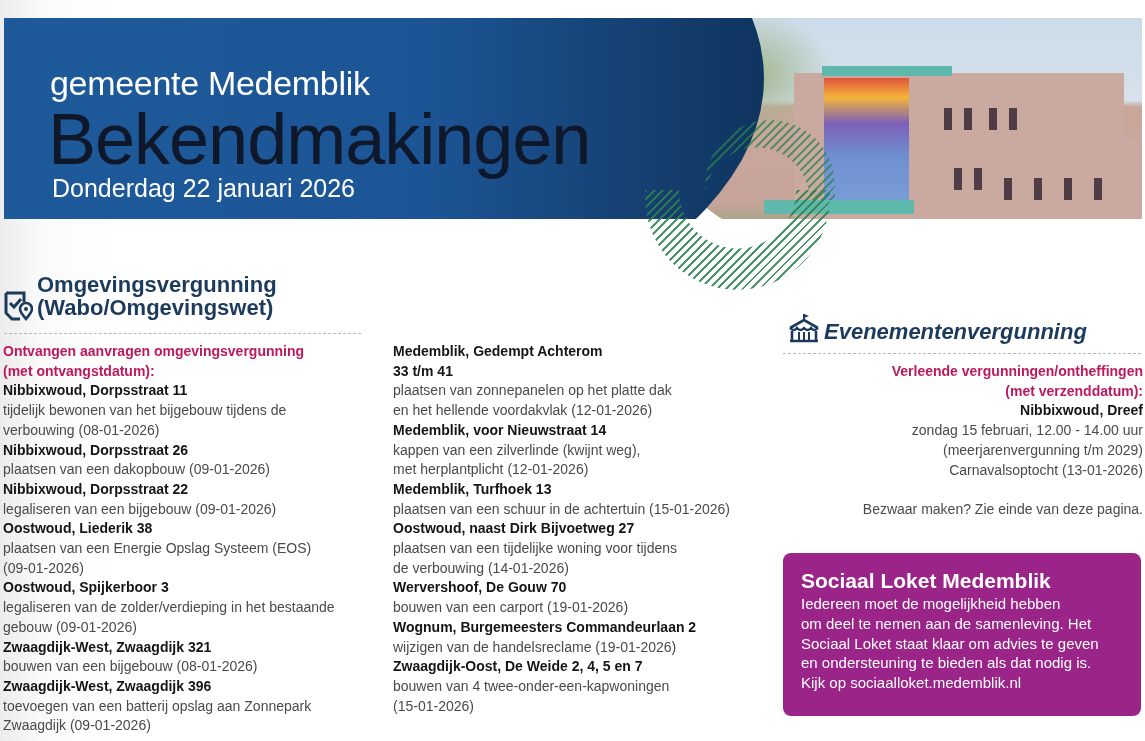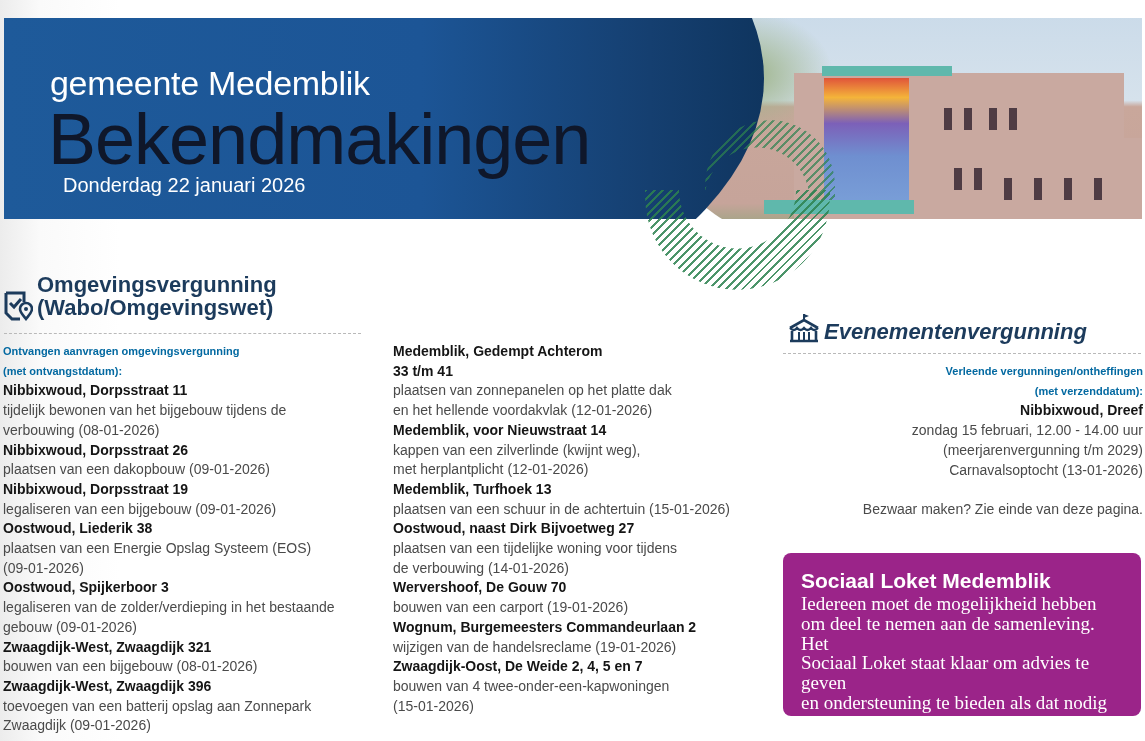--- a/index.html
+++ b/index.html
@@ -46,44 +46,44 @@
   }
   .banner-sub {
     position: absolute; left: 46px; top: 46px; color: #ffffff;
     font-size: 34px; letter-spacing: -0.3px;
   }
   .banner-title {
     position: absolute; left: 44px; top: 80px; color: #0f172a;
     font-size: 72px; font-weight: normal; letter-spacing: -1px;
   }
   .banner-date {
-    position: absolute; left: 48px; top: 156px; color: #ffffff; font-size: 20px; margin-left: 11px;
+    position: absolute; left: 48px; top: 156px; color: #ffffff; font-size: 25px;
   }
 
   .section-head {
     position: absolute; display: flex; align-items: flex-end; color: #1c3b5c;
     font-weight: bold;
   }
   .section-head .h-icon { width: 30px; height: 30px; margin-right: 4px; }
   .section-head .h-text { font-size: 22px; line-height: 23px; }
   .dash { position: absolute; border-top: 1.5px dashed #b9b9b9; height: 0; }
 
   .col { position: absolute; font-size: 14px; line-height: 19.7px; }
-  .col .sub { color: #0369a1; font-weight: bold; font-size: 11px; line-height: 19.7px; }
+  .col .sub { color: #be185d; font-weight: bold; font-size: 14px; line-height: 19.7px; }
   .col .loc { color: #151515; font-weight: bold; }
   .col .desc { color: #4a4a4a; }
   .col .gap { height: 19.7px; }
 
   .sociaal {
     position: absolute; left: 783px; top: 553px; width: 358px; height: 163px;
     background: #9b2489; border-radius: 8px; color: #ffffff;
     padding: 15px 16px 0 18px;
   }
   .sociaal .s-title { font-size: 21px; font-weight: bold; line-height: 26px; }
-  .sociaal .s-body { font-size: 19px; line-height: 19.8px; font-family: Liberation Serif, serif; }
+  .sociaal .s-body { font-size: 15px; line-height: 19.8px; }
 </style>
 </head>
 <body>
 
 <div class="banner">
   <div class="banner-photo">
     <div class="bldg" style="left:150px;top:95px;width:330px;height:200px;"></div>
     <div class="bldg glass" style="left:180px;top:100px;width:85px;height:130px;"></div>
     <div class="bldg roof" style="left:178px;top:88px;width:130px;height:10px;"></div>
     <div class="bldg" style="left:290px;top:160px;width:250px;height:150px;"></div>
@@ -131,21 +131,21 @@
   <div>
     <div class="loc">Nibbixwoud, Dorpsstraat 11</div>
     <div class="desc">tijdelijk bewonen van het bijgebouw tijdens de</div>
     <div class="desc">verbouwing (08-01-2026)</div>
   </div>
   <div>
     <div class="loc">Nibbixwoud, Dorpsstraat 26</div>
     <div class="desc">plaatsen van een dakopbouw (09-01-2026)</div>
   </div>
   <div>
-    <div class="loc">Nibbixwoud, Dorpsstraat 19</div>
+    <div class="loc">Nibbixwoud, Dorpsstraat 22</div>
     <div class="desc">legaliseren van een bijgebouw (09-01-2026)</div>
   </div>
   <div>
     <div class="loc">Oostwoud, Liederik 38</div>
     <div class="desc">plaatsen van een Energie Opslag Systeem (EOS)</div>
     <div class="desc">(09-01-2026)</div>
   </div>
   <div>
     <div class="loc">Oostwoud, Spijkerboor 3</div>
     <div class="desc">legaliseren van de zolder/verdieping in het bestaande</div>

